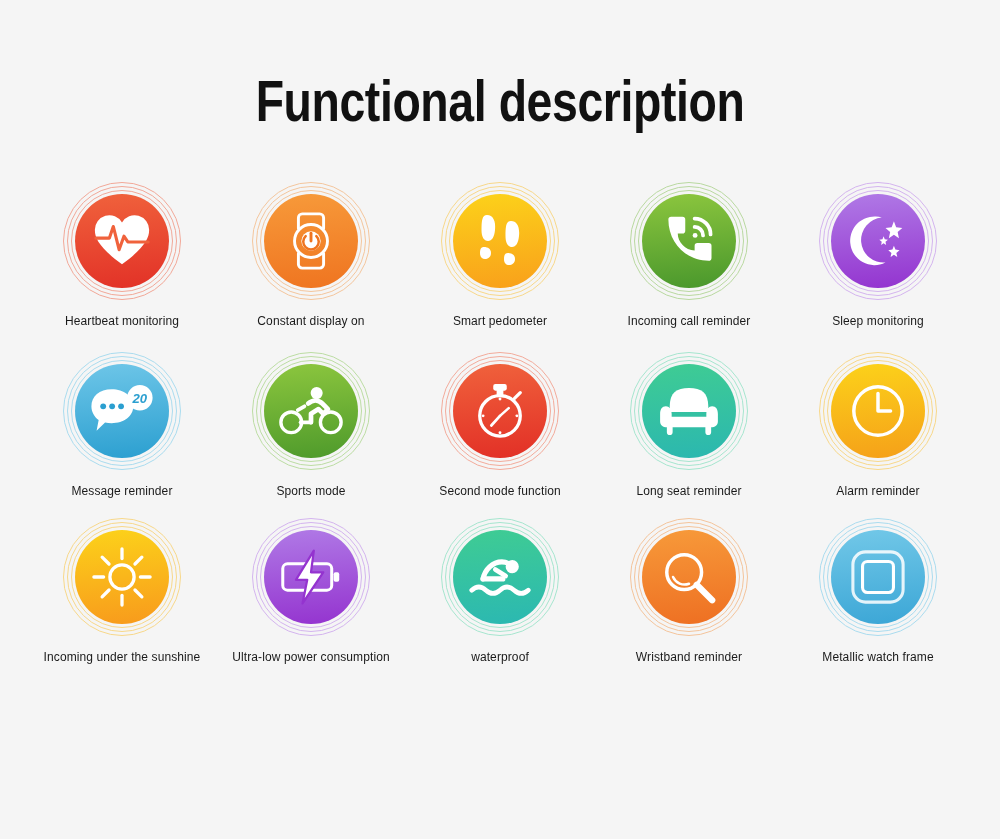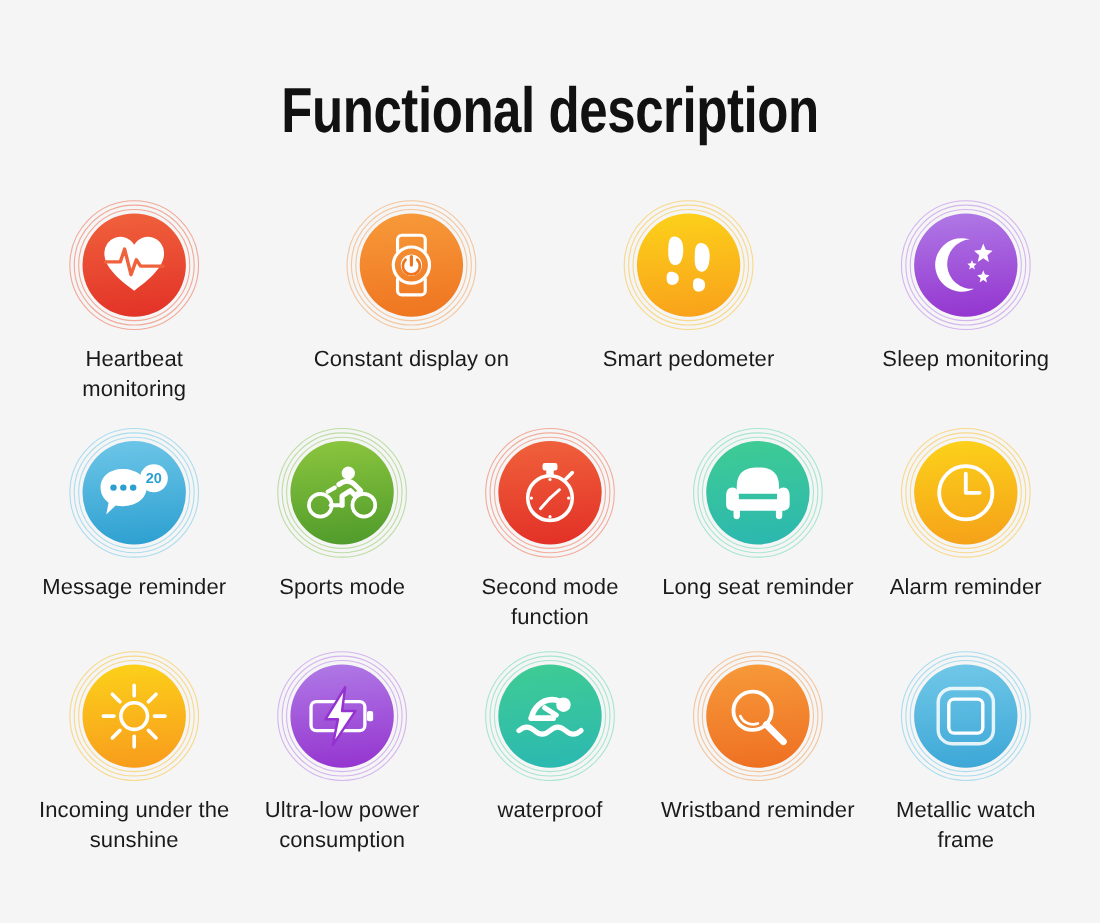--- a/index.html
+++ b/index.html
@@ -69,25 +69,26 @@
   .ring.r1 { inset: 0px; }
   .ring.r2 { inset: 4px; }
   .ring.r3 { inset: 8px; }
   .disc {
     position: absolute;
     inset: 12px;
     border-radius: 50%;
     display: flex;
     align-items: center;
     justify-content: center;
+    font-style: italic;
   }
   .disc svg { display: block; }
   .label {
     margin-top: 14px;
-    font-size: 20px;
+    font-size: 12px;
     line-height: 1.33;
     color: #1a1a1a;
     text-align: center;
     max-width: 178px;
     font-family: "Liberation Sans Narrow", "Liberation Sans", sans-serif;
     letter-spacing: 0.1px;
   }
 </style>
 </head>
 <body>
@@ -138,20 +139,36 @@
             <div class="disc" style="background: linear-gradient(175deg, rgb(252, 210, 26) 0%, rgb(249, 160, 27) 100%);">
               <svg width="54" height="60" viewBox="0 0 54 60">
     <path d="M14 4 C20 4 23 10 22 19 C21.3 26 19 30 15 30 C11 30 8.5 26 8.5 19 C8.5 10 9 4 14 4Z" fill="#ffffff"></path>
     <path d="M11 36 C15 36 18 38 18 42 C18 46 15 48 12 48 C9 48 7 46 7 42 C7 38 8 36 11 36Z" fill="#ffffff"></path>
     <path d="M38 10 C44 10 47 16 46 25 C45.3 32 43 36 39 36 C35 36 32.5 32 32.5 25 C32.5 16 33 10 38 10Z" fill="#ffffff"></path>
     <path d="M35 42 C39 42 42 44 42 48 C42 52 39 54 36 54 C33 54 31 52 31 48 C31 44 32 42 35 42Z" fill="#ffffff"></path>
   </svg>
             </div>
           </div>
           <div class="label">Smart pedometer</div>
+        </div>
+        <div class="cell">
+          <div class="icon-wrap">
+            <div class="ring r1" style="border-color: rgb(185, 217, 160);"></div>
+            <div class="ring r2" style="border-color: rgb(185, 217, 160);"></div>
+            <div class="ring r3" style="border-color: rgb(185, 217, 160);"></div>
+            <div class="disc" style="background: linear-gradient(175deg, rgb(140, 198, 62) 0%, rgb(73, 151, 44) 100%);">
+              <svg width="60" height="60" viewBox="0 0 64 64">
+    <path d="M13 6 L25 6 A3 3 0 0 1 28 9 L28 21 A3 3 0 0 1 25 24 L20 24 C20 33 28 42 38 42 L38 37 A3 3 0 0 1 41 34 L53 34 A3 3 0 0 1 56 37 L56 50 A3 3 0 0 1 53 53 C29 53 10 34 10 9 A3 3 0 0 1 13 6Z" fill="#ffffff"></path>
+    <path d="M38 8 A17 17 0 0 1 55 25" fill="none" stroke="#ffffff" stroke-width="4" stroke-linecap="round"></path>
+    <path d="M38 17 A9 9 0 0 1 47 26" fill="none" stroke="#ffffff" stroke-width="4" stroke-linecap="round"></path>
+    <circle cx="38.5" cy="26" r="2.6" fill="#ffffff"></circle>
+  </svg>
+            </div>
+          </div>
+          <div class="label">Incoming call reminder</div>
         </div>
         <div class="cell">
           <div class="icon-wrap">
             <div class="ring r1" style="border-color: rgb(212, 180, 239);"></div>
             <div class="ring r2" style="border-color: rgb(212, 180, 239);"></div>
             <div class="ring r3" style="border-color: rgb(212, 180, 239);"></div>
             <div class="disc" style="background: linear-gradient(175deg, rgb(176, 122, 230) 0%, rgb(147, 51, 207) 100%);">
               <svg width="60" height="58" viewBox="0 0 64 62">
     <path d="M36 6 A26 26 0 1 0 40 54 A22 22 0 0 1 36 6Z" fill="#ffffff"></path>
     <path d="M49 10 L51.4 16.2 L58 17 L53 21.4 L54.4 28 L49 24.4 L43.6 28 L45 21.4 L40 17 L46.6 16.2Z" fill="#ffffff"></path>

